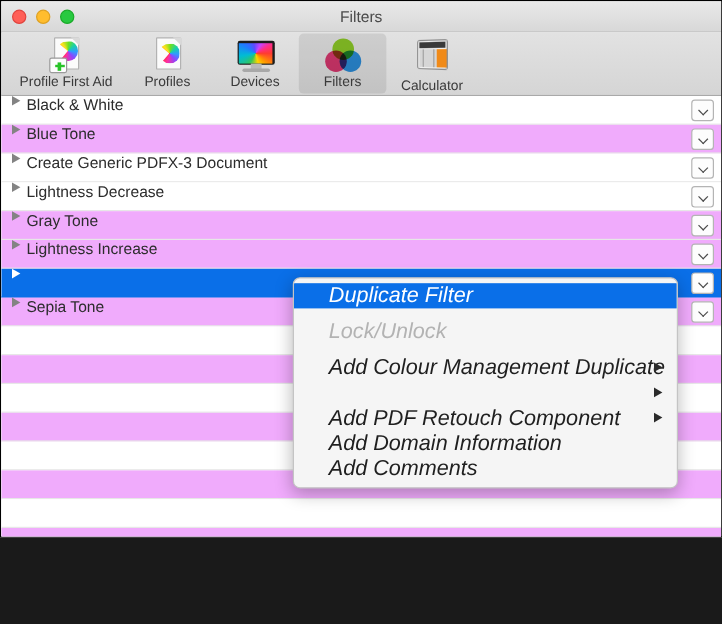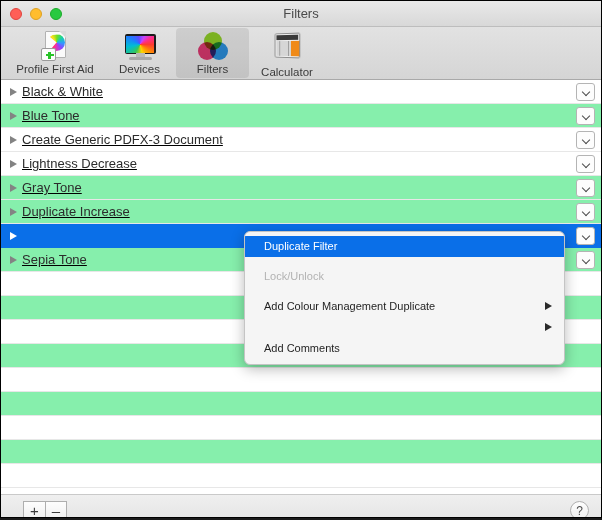--- a/index.html
+++ b/index.html
@@ -8,21 +8,21 @@
     background: #1a1a1a;
   }
   body {
     font-family: "Liberation Sans", sans-serif;
     -webkit-font-smoothing: antialiased;
   }
 
   #window {
     position: relative;
     width: 602px;
-    height: 518px;
+    height: 448px;
     overflow: hidden;
     background: #ffffff;
     box-sizing: border-box;
     border: 1px solid #000000;
   }
 
   
   .titlebar {
     position: relative;
     height: 26px;
@@ -228,26 +228,24 @@
     height: 414px;
     background: #ffffff;
     overflow: hidden;
   }
   .row {
     position: relative;
     height: 24px;
     box-sizing: border-box;
     border-bottom: 1px solid #e7e7e7;
     display: flex;
-    align-items: center;
     cursor: default;
-    text-decoration: underline;
   }
   .row.odd  { background: #ffffff; }
-  .row.even { background: #86efac; }
+  .row.even { background: #f0abfc; }
   .row.selected { background: #0a6fe8; border-bottom-color: #0a6fe8; }
 
   .tri {
     width: 0; height: 0;
     margin-left: 9px;
     margin-right: 5px;
     border-top: 4.5px solid transparent;
     border-bottom: 4.5px solid transparent;
     border-left: 7px solid #838383;
     flex: none;
@@ -345,26 +343,27 @@
     border-radius: 6px;
     box-shadow: 0 4px 14px rgba(0,0,0,0.28);
     padding: 4px 0 5px 0;
     box-sizing: border-box;
     overflow: hidden;
   }
   .mi {
     position: relative;
     height: 21px;
     line-height: 21px;
-    padding-left: 19px;
+    padding-left: 29px;
     padding-right: 26px;
-    font-size: 11px;
+    font-size: 18px;
     color: #1f1f1f;
     white-space: nowrap;
     cursor: default;
+    font-style: italic;
   }
   .mi.highlight {
     background: #0a6fe8;
     color: #ffffff;
   }
   .mi.disabled { color: #b3b3b3; }
   .mi .subarrow {
     position: absolute;
     right: 12px;
     top: 50%;
@@ -395,20 +394,28 @@
     <div class="tool tool-profilefirstaid">
       <div class="glyph">
         <div class="ic-doc">
             <div class="ic-wheel" style="left:2px;top:2px;"></div>
           </div>
         <div class="ic-badge"></div>
       </div>
       <div class="caption">Profile First Aid</div>
     </div>
 
+    <div class="tool">
+      <div class="glyph">
+        <div class="ic-doc">
+            <div class="ic-wheel" style="left:2px;top:4px;"></div>
+          </div>
+      </div>
+      <div class="caption">Profiles</div>
+    </div>
 
     <div class="tool">
       <div class="glyph">
         <div class="ic-display-screen">
             <i></i>
           </div>
         <div class="ic-display-neck"></div>
         <div class="ic-display-base"></div>
       </div>
       <div class="caption">Devices</div>
@@ -469,21 +476,21 @@
       </div>
       <div class="row even">
         <div class="tri"></div>
         <div class="row-label">Gray Tone</div>
         <div class="popbtn">
           <div class="chev"></div>
         </div>
       </div>
       <div class="row even">
         <div class="tri"></div>
-        <div class="row-label">Duplicate Increase</div>
+        <div class="row-label">Lightness Increase</div>
         <div class="popbtn">
           <div class="chev"></div>
         </div>
       </div>
       <div class="row odd selected">
         <div class="tri"></div>
         <div class="popbtn">
           <div class="chev"></div>
         </div>
       </div>
@@ -513,16 +520,18 @@
     <div class="helpbtn">?</div>
   </div>
 
   <div class="ctxmenu" id="context-menu">
       <div class="mi highlight"><span>Duplicate Filter</span></div>
       <div class="mi-gap"></div>
       <div class="mi disabled"><span>Lock/Unlock</span></div>
       <div class="mi-gap"></div>
       <div class="mi"><span>Add Colour Management Duplicate</span><span class="subarrow"></span></div>
       <div class="mi"><span class="subarrow"></span></div>
+      <div class="mi"><span>Add PDF Retouch Component</span><span class="subarrow"></span></div>
+      <div class="mi"><span>Add Domain Information</span></div>
       <div class="mi"><span>Add Comments</span></div>
     </div>
 
 </div>
 
 </body></html>

